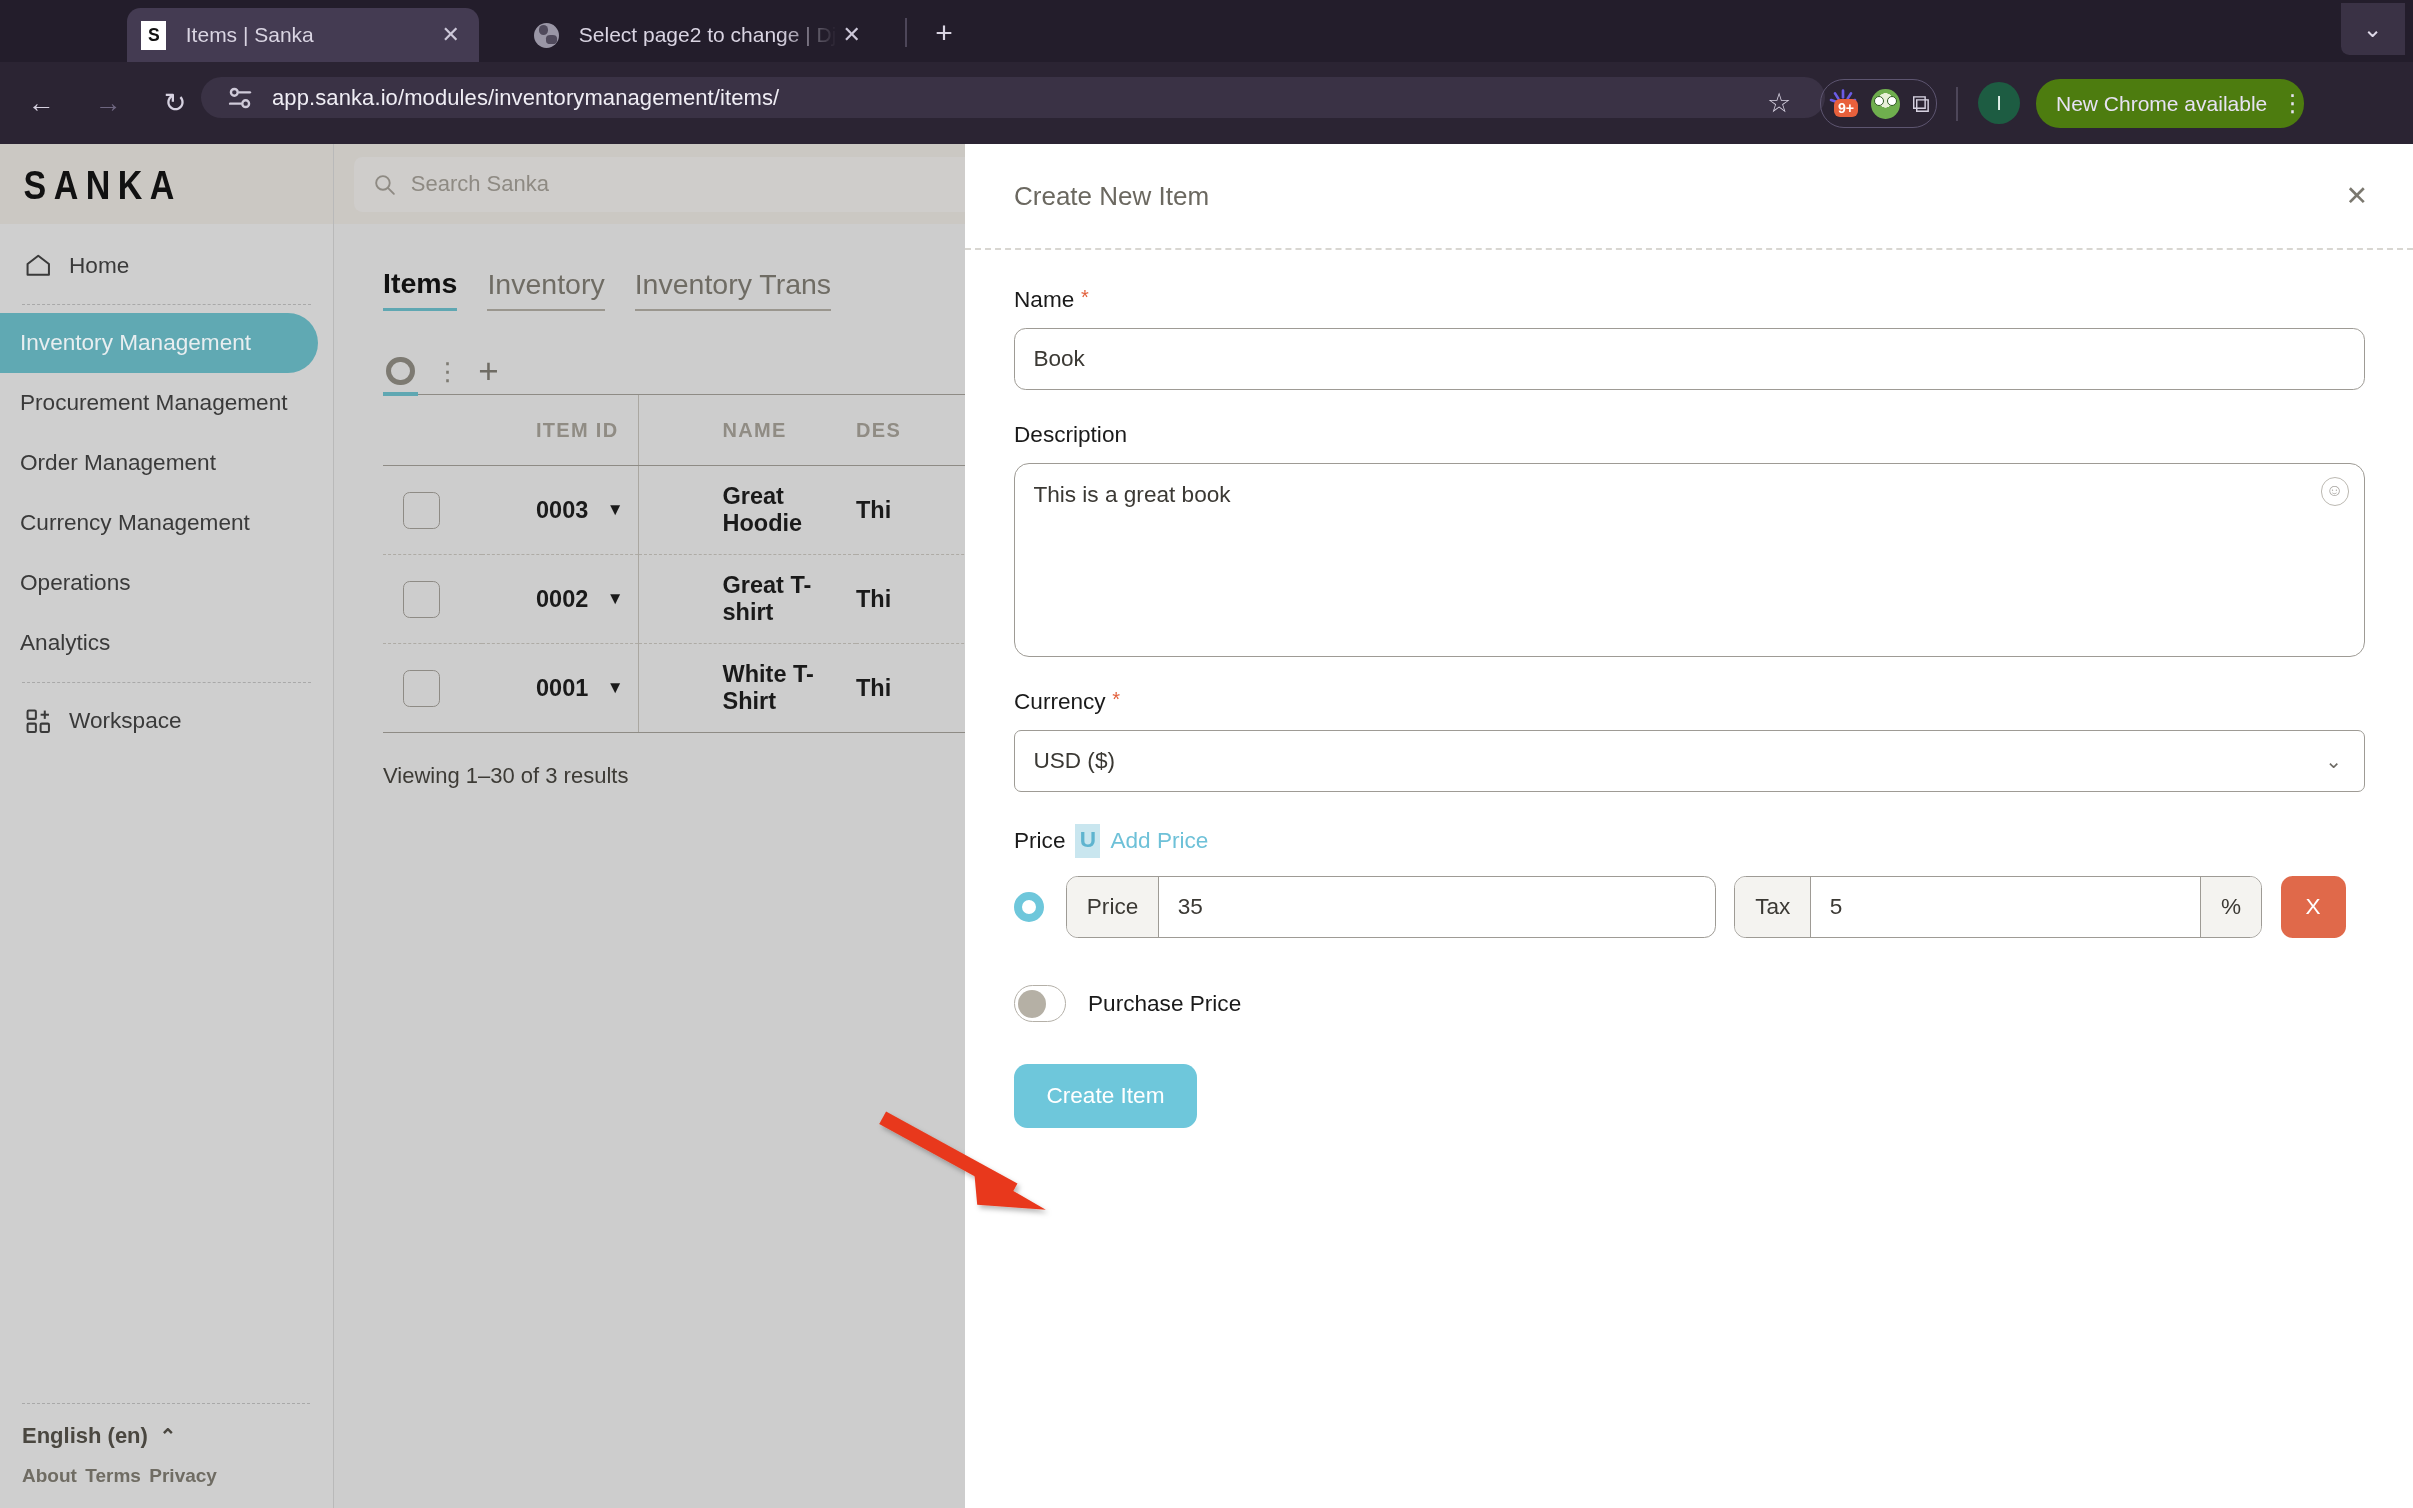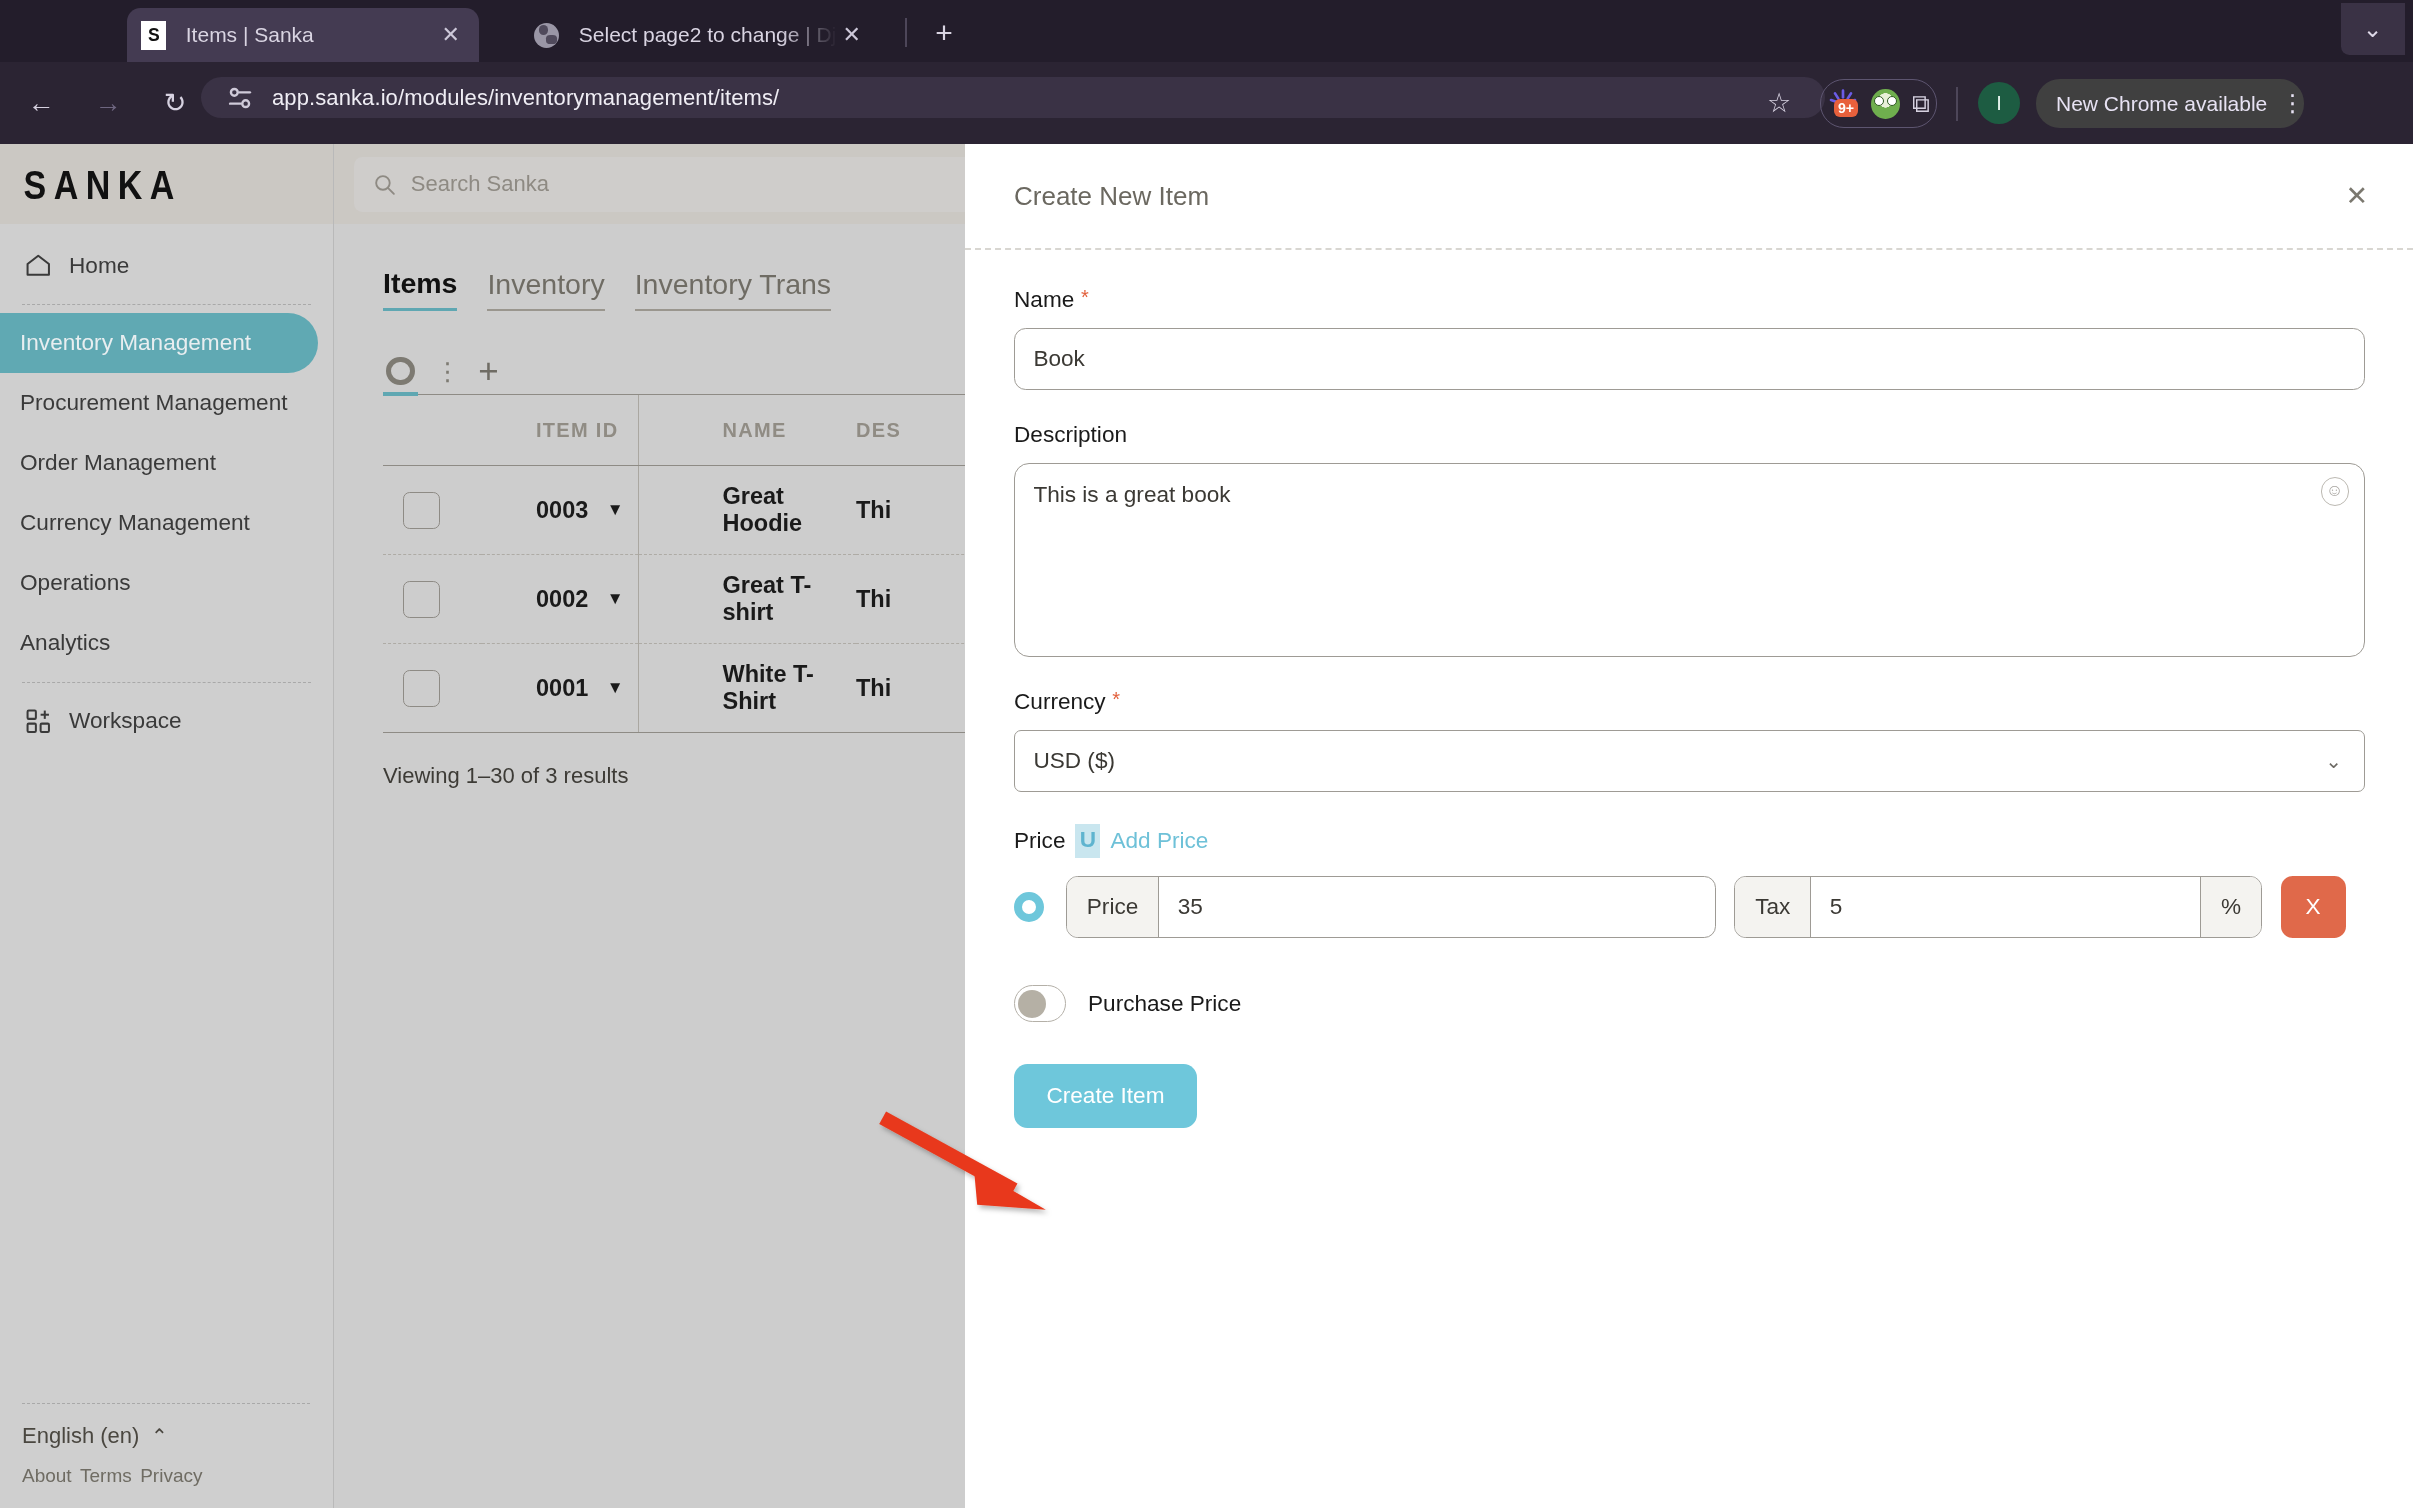--- a/index.html
+++ b/index.html
@@ -127,21 +127,21 @@
     position: absolute; left: 1956px; top: 25px; width: 1.7px; height: 34px;
     background: #4d4659;
   }
   .profile-avatar {
     position: absolute; left: 1978px; top: 20px; width: 42px; height: 42px;
     border-radius: 50%; background: #1d5c42; color: #e8f5ee;
     font-size: 20px; line-height: 42px; text-align: center;
   }
   .update-pill {
     position: absolute; left: 2036px; top: 17px; height: 49px;
-    background: #404040; border-radius: 24px;
+    background: #4d7c0f; border-radius: 24px;
     display: flex; align-items: center; padding: 0 15px 0 20px;
   }
   .update-pill-label { color: #e7e2f3; font-size: 21px; white-space: nowrap; }
   .kebab {
     margin-left: 13.4px; color: #e7e2f3; font-size: 23.5px; line-height: .8;
     letter-spacing: 0; width: 8.4px; text-align: center;
   }
 
   
   #app {
@@ -173,21 +173,21 @@
     background: #60a9b3; color: #e8eef0; border-radius: 0 30px 30px 0;
     margin-right: 15px; font-weight: 500;
   }
   .nav-label-clip {
     white-space: nowrap; overflow: hidden; text-overflow: clip;
   }
   .nav-divider {
     margin: 8.4px 22px; border-top: 1.7px dashed #a9a9a9;
   }
   .sidebar-bottom {
-    position: absolute; left: 0; bottom: 0; width: 332px; padding-bottom: 15px;
+    position: absolute; left: 0; bottom: 0; width: 332px; padding-bottom: 15px; font-weight: bold;
   }
   .lang-row {
     display: flex; align-items: center; padding: 0 22px; height: 47px;
     color: #4a4740; font-size: 22px;
   }
   .lang-caret { margin-left: 11.7px; font-size: 20px; }
   .legal-row {
     padding: 0 22px; color: #6f6c63; font-size: 19px; height: 34px;
     display: flex; align-items: center; gap: 8.4px;
   }

